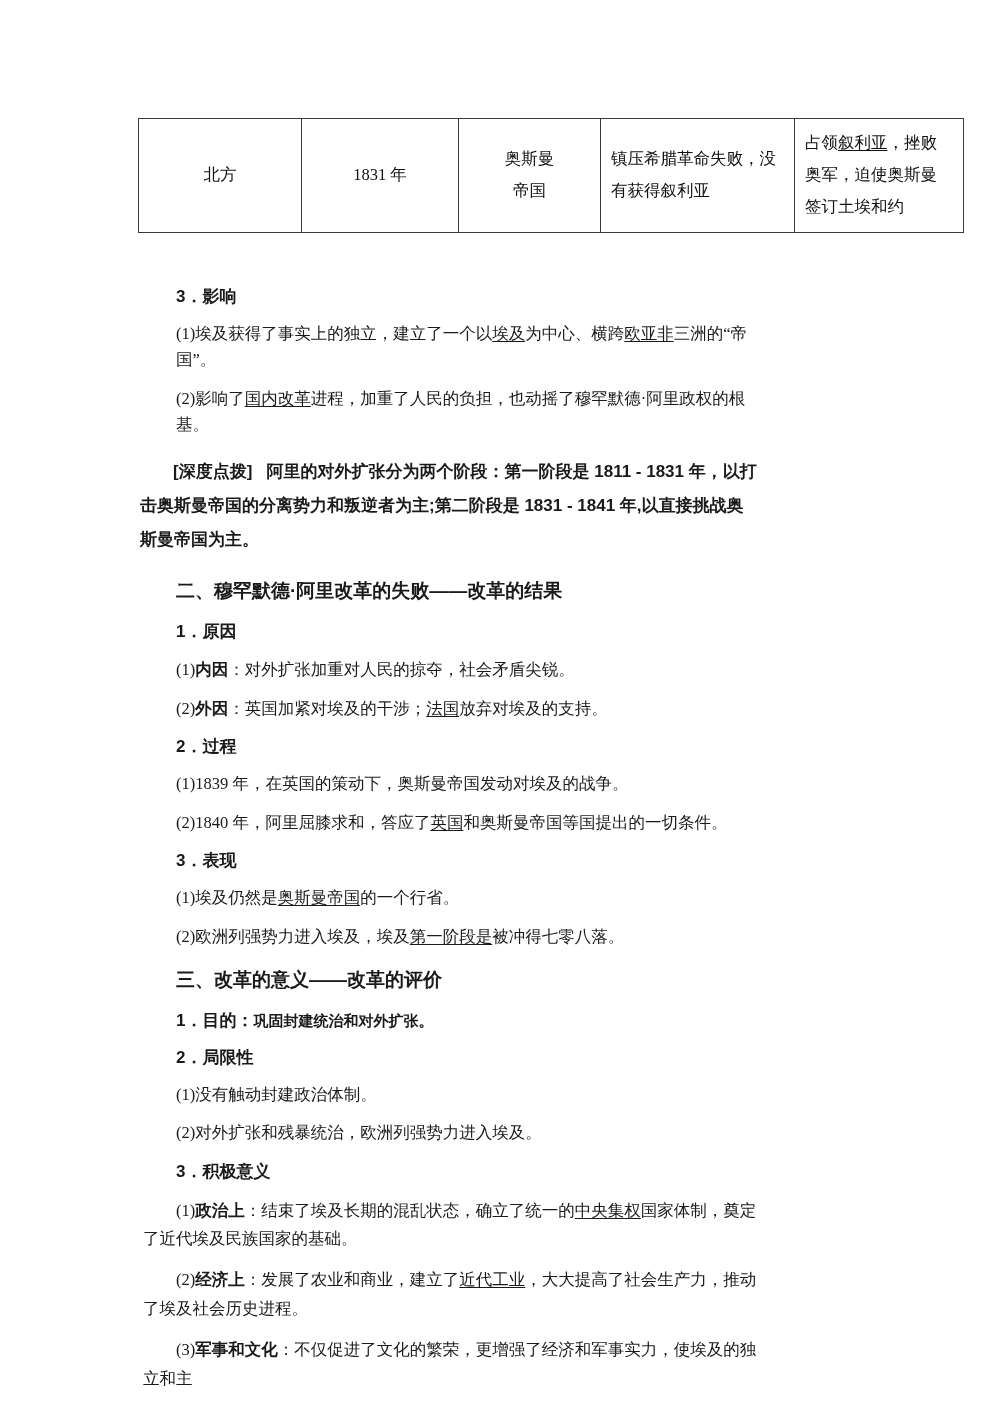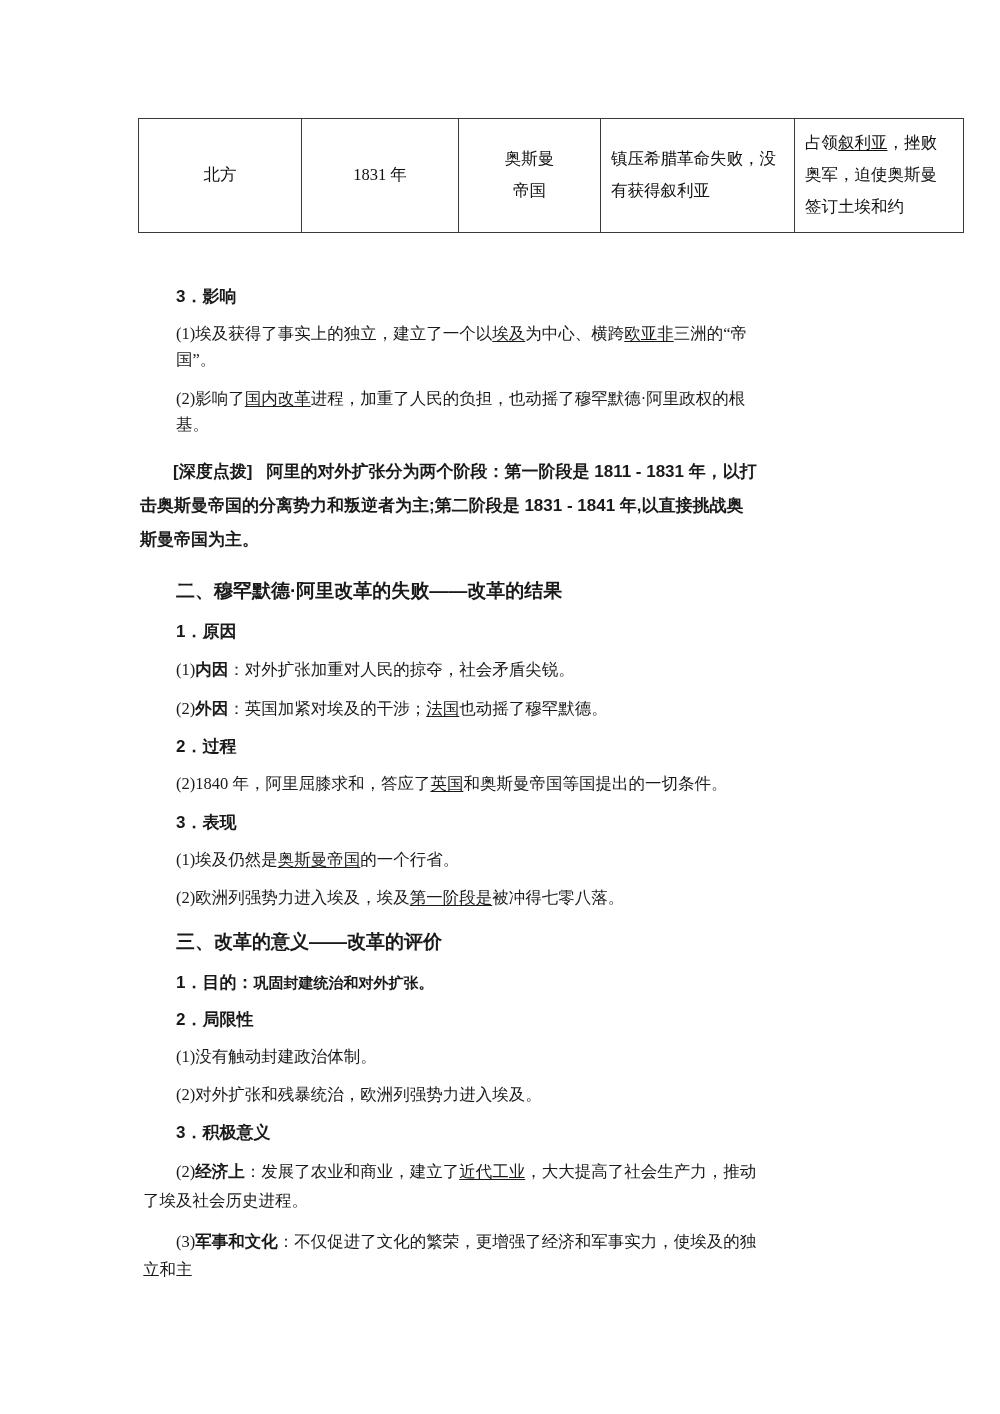--- a/index.html
+++ b/index.html
@@ -150,24 +150,25 @@
     <p class="item"><span>(2)</span><span>影响了</span><span class="u">国内改革</span><span>进程，加重了人民的负担，也动摇了穆罕默德·阿里政权的根基。</span></p>
 
     <p class="tip"><span class="tag">[深度点拨]</span>&nbsp;&nbsp;&nbsp;<span>阿里的对外扩张分为两个阶段：第一阶段是 1811 - 1831 年，以打击奥斯曼帝国的分离势力和叛逆者为主;第二阶段是 1831 - 1841 年,以直接挑战奥斯曼帝国为主。</span></p>
 
     <p class="head-sec">二、穆罕默德·阿里改革的失败——改革的结果</p>
 
     <p class="head-num">1．原因</p>
 
     <p class="item"><span>(1)</span><span class="lead">内因</span><span>：对外扩张加重对人民的掠夺，社会矛盾尖锐。</span></p>
 
-    <p class="item"><span>(2)</span><span class="lead">外因</span><span>：英国加紧对埃及的干涉；</span><span class="u">法国</span><span>也动摇了穆罕默德。</span></p>
+    <p class="item"><span>(2)</span><span class="lead">外因</span><span>：英国加紧对埃及的干涉；</span><span class="u">法国</span><span>放弃对埃及的支持。</span></p>
 
     <p class="head-num">2．过程</p>
 
+    <p class="item"><span>(1)</span><span>1839 年，在英国的策动下，奥斯曼帝国发动对埃及的战争。</span></p>
 
     <p class="item"><span>(2)</span><span>1840 年，阿里屈膝求和，答应了</span><span class="u">英国</span><span>和奥斯曼帝国等国提出的一切条件。</span></p>
 
     <p class="head-num">3．表现</p>
 
     <p class="item"><span>(1)</span><span>埃及仍然是</span><span class="u">奥斯曼帝国</span><span>的一个行省。</span></p>
 
     <p class="item"><span>(2)</span><span>欧洲列强势力进入埃及，埃及</span><span class="u">第一阶段是</span><span>被冲得七零八落。</span></p>
 
 
@@ -176,19 +177,20 @@
     <p class="head-num"><span>1．目的：</span><span class="after">巩固封建统治和对外扩张。</span></p>
 
     <p class="head-num">2．局限性</p>
 
     <p class="item"><span>(1)</span><span>没有触动封建政治体制。</span></p>
 
     <p class="item"><span>(2)</span><span>对外扩张和残暴统治，欧洲列强势力进入埃及。</span></p>
 
     <p class="head-num">3．积极意义</p>
 
+    <p class="item-wrap"><span>(1)</span><span class="lead">政治上</span><span>：结束了埃及长期的混乱状态，确立了统一的</span><span class="u">中央集权</span><span>国家体制，奠定了近代埃及民族国家的基础。</span></p>
 
     <p class="item-wrap"><span>(2)</span><span class="lead">经济上</span><span>：发展了农业和商业，建立了</span><span class="u">近代工业</span><span>，大大提高了社会生产力，推动了埃及社会历史进程。</span></p>
 
     <p class="item-wrap"><span>(3)</span><span class="lead">军事和文化</span><span>：不仅促进了文化的繁荣，更增强了经济和军事实力，使埃及的独立和主</span></p>
 
   </div>
 </div>
 
 </body></html>

